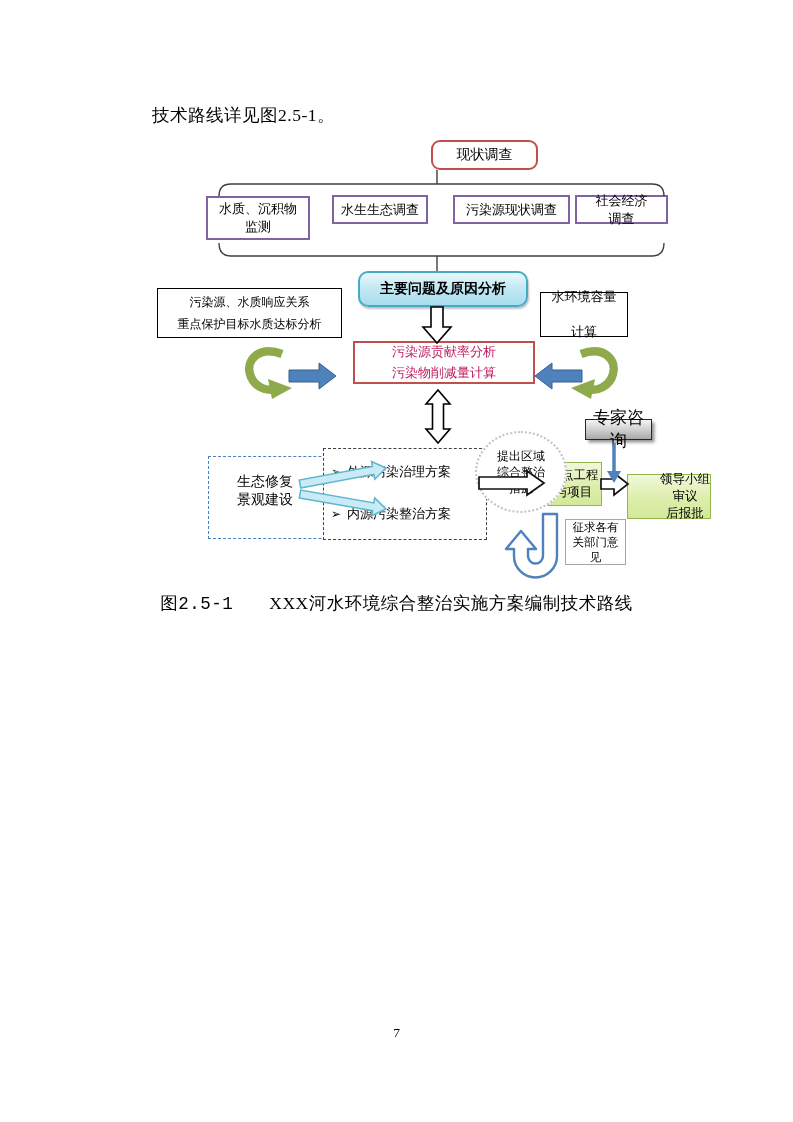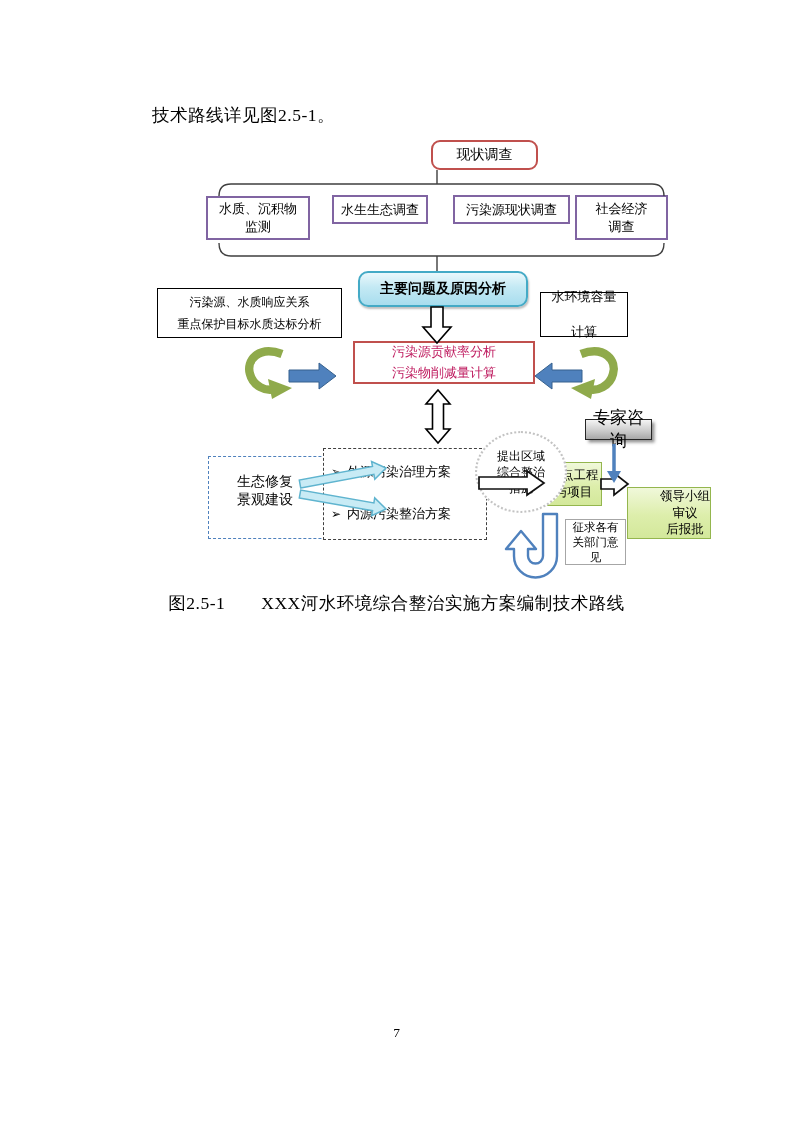--- a/index.html
+++ b/index.html
@@ -3,34 +3,34 @@
 <meta charset="utf-8">
 <style>
   html,body{margin:0;padding:0;background:#ffffff;}
   .page{
     position:relative;width:793px;height:1122px;background:#fff;overflow:hidden;
     font-family:"Liberation Serif","DejaVu Serif",serif;color:#000;
   }
   .abs{position:absolute;box-sizing:border-box;}
   .intro{left:152px;top:103px;font-size:17.5px;letter-spacing:0.5px;}
   .caption{left:0;top:591px;width:793px;text-align:center;font-size:17.5px;letter-spacing:0.5px;}
-  .caption .cap-label{margin-right:36px;}
+  .caption .cap-label{margin-right:36px;font-family:Liberation Mono, monospace;}
   .pagenum{left:0;top:1025px;width:793px;text-align:center;font-size:13.5px;}
 
   .box{
     position:absolute;box-sizing:border-box;display:flex;flex-direction:column;
     justify-content:center;align-items:center;text-align:center;background:#fff;
     font-size:13px;line-height:1.35;z-index:2;
   }
   .status-box{left:383px;top:140px;width:107px;height:30px;border:2px solid #c0504d;border-radius:9px;font-size:14px;margin-left:48px;}
   .purple{border:2.5px solid #8064a2;}
   .b1{left:206px;top:196px;width:104px;height:44px;}
   .b2{left:332px;top:195px;width:96px;height:29px;}
   .b3{left:453px;top:195px;width:117px;height:29px;}
-  .b4{left:575px;top:195px;width:93px;height:45px;}
+  .b4{left:575px;top:195px;width:93px;height:29px;}
   .blue-box{
     left:358px;top:271px;width:170px;height:36px;border:2px solid #44aac6;border-radius:10px;
     background:linear-gradient(180deg,#eaf8fc 0%,#c3e9f4 45%,#a8ddee 100%);
     font-weight:bold;font-size:14px;box-shadow:1px 2px 2px rgba(0,0,0,.25);
   }
   .left-box{left:157px;top:288px;width:185px;height:50px;border:1.5px solid #000;font-size:12px;line-height:1.85;}
   .right-box{left:540px;top:292px;width:88px;height:45px;border:1.5px solid #000;gap:17px;}
   .red-box{left:353px;top:341px;width:182px;height:43px;border:2px solid #c0504d;color:#be185d;line-height:1.55;}
   .outer-dash{left:208px;top:456px;width:274px;height:83px;border:1.5px dashed #4f81bd;background:#fff;z-index:1;}
   .inner-dash{left:323px;top:448px;width:164px;height:92px;border:1.5px dashed #404040;background:#fff;z-index:2;}
@@ -46,21 +46,21 @@
   .gray-box{
     left:585px;top:419px;width:67px;height:21px;border:1px solid #262626;
     background:linear-gradient(180deg,#f4f4f4 0%,#cdcdcd 55%,#a8a8a8 100%);
     font-size:17px;box-shadow:2.5px 2.5px 3px rgba(110,110,110,.75);z-index:3;
   }
   .green-box{
     border:1.5px solid #94b64e;background:linear-gradient(180deg,#f0f8da 0%,#ddeeab 55%,#d3e89b 100%);
     font-size:12.5px;z-index:3;
   }
   .g1{left:545px;top:462px;width:57px;height:44px;}
-  .g2{left:627px;top:487px;width:84px;height:52px;padding-left:32px;}
+  .g2{left:627px;top:474px;width:84px;height:45px;padding-left:32px;}
   .solicit-box{left:565px;top:519px;width:61px;height:46px;border:1px solid #a6a6a6;font-size:11.5px;line-height:15px;z-index:3;}
   svg.overlay{position:absolute;left:0;top:0;z-index:6;pointer-events:none;}
 </style>
 </head>
 <body>
 
 <div class="page">
 
   <div class="abs intro">技术路线详见图2.5-1。</div>
 

